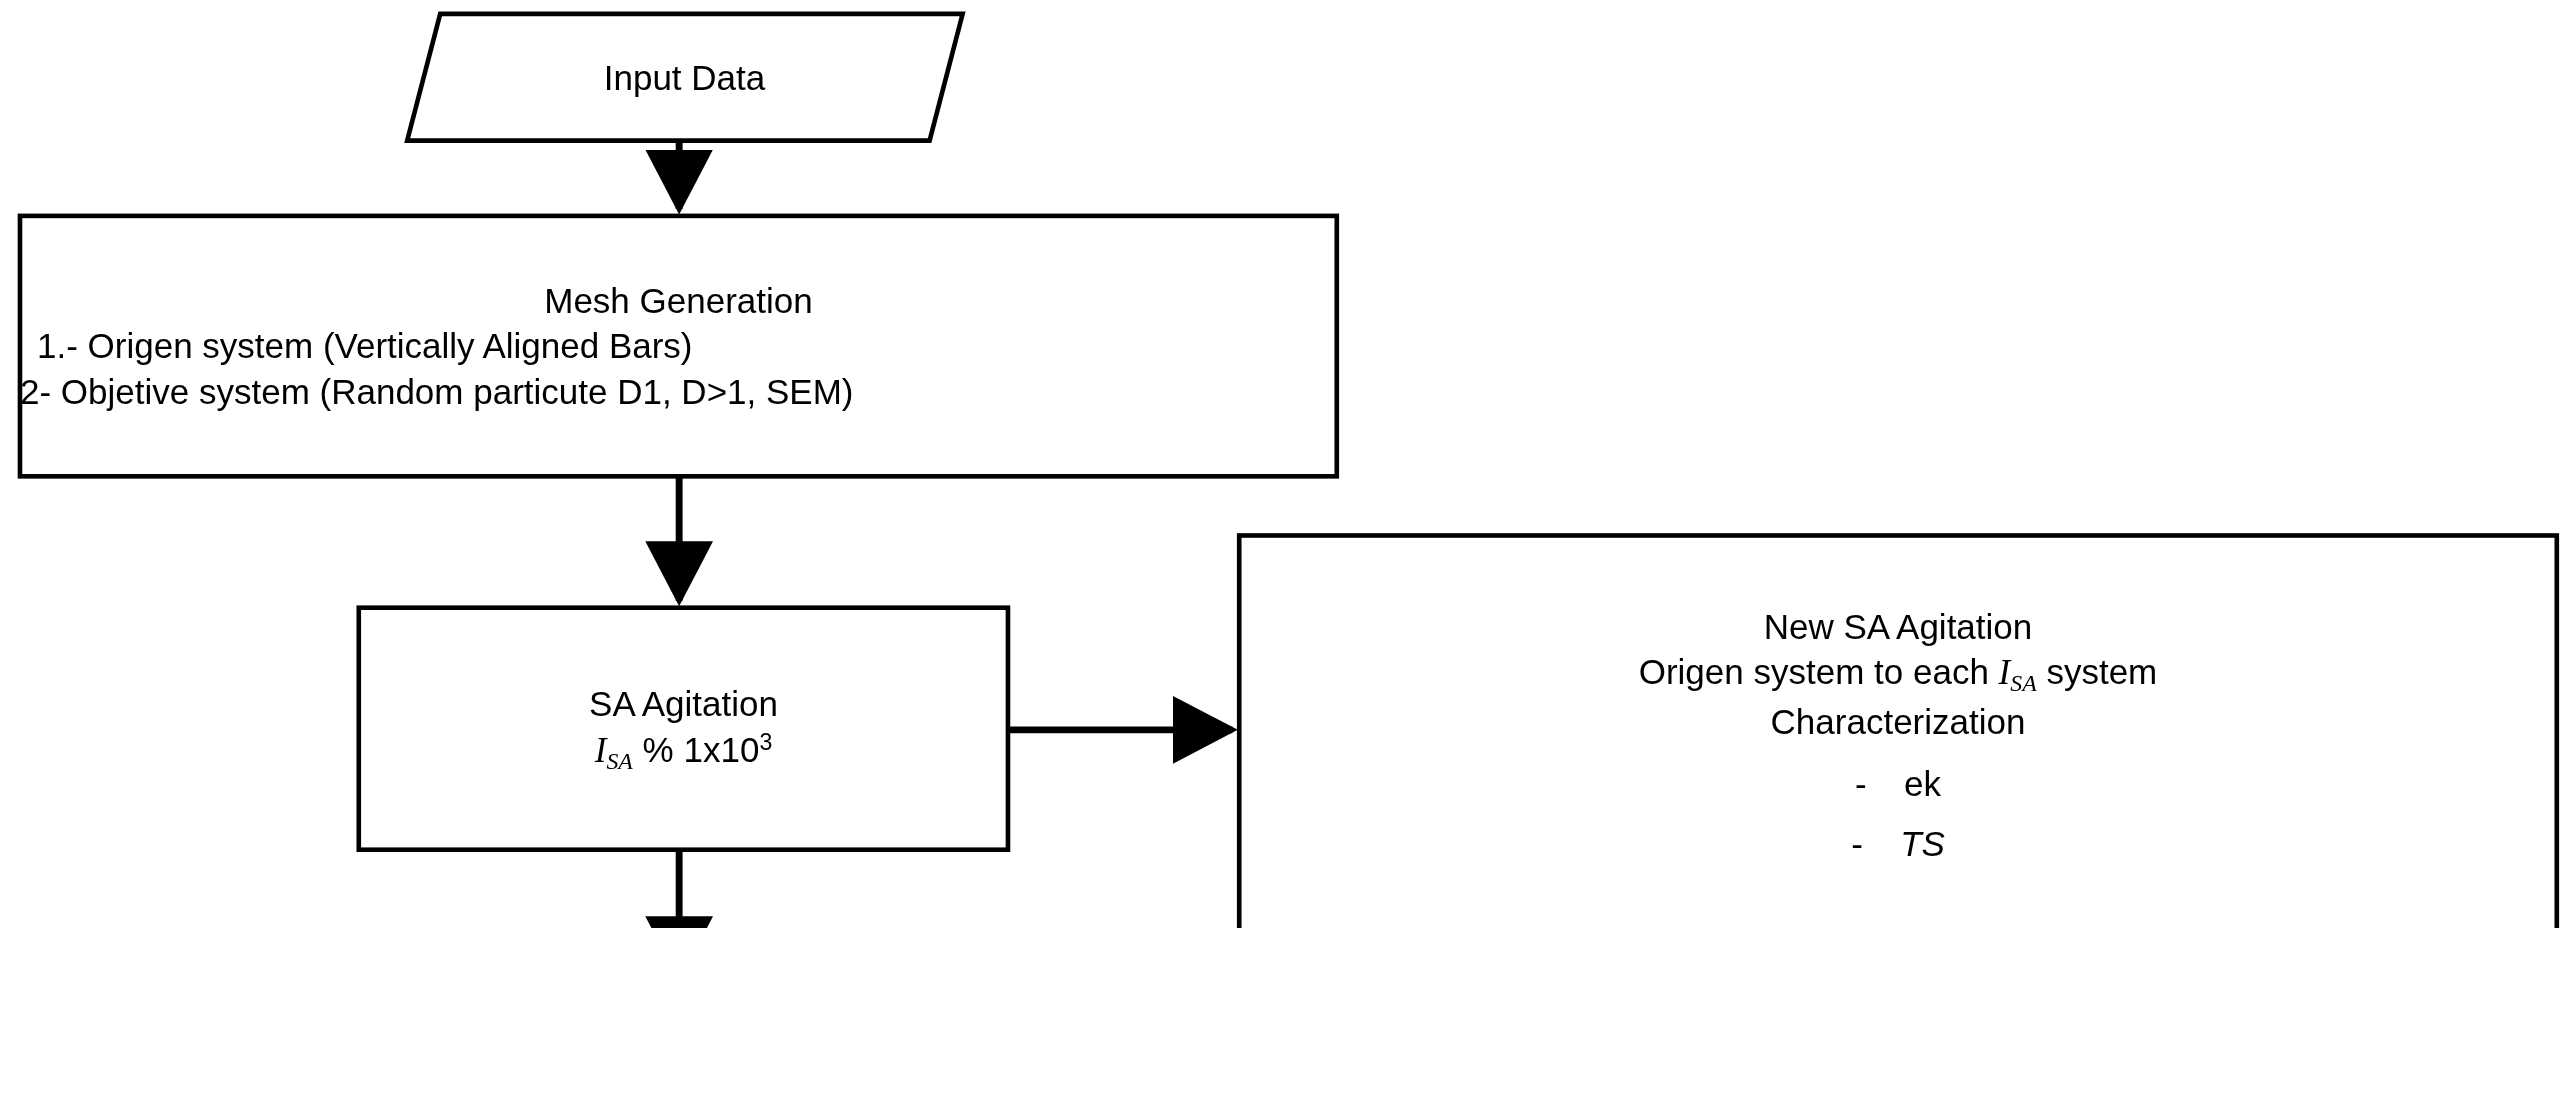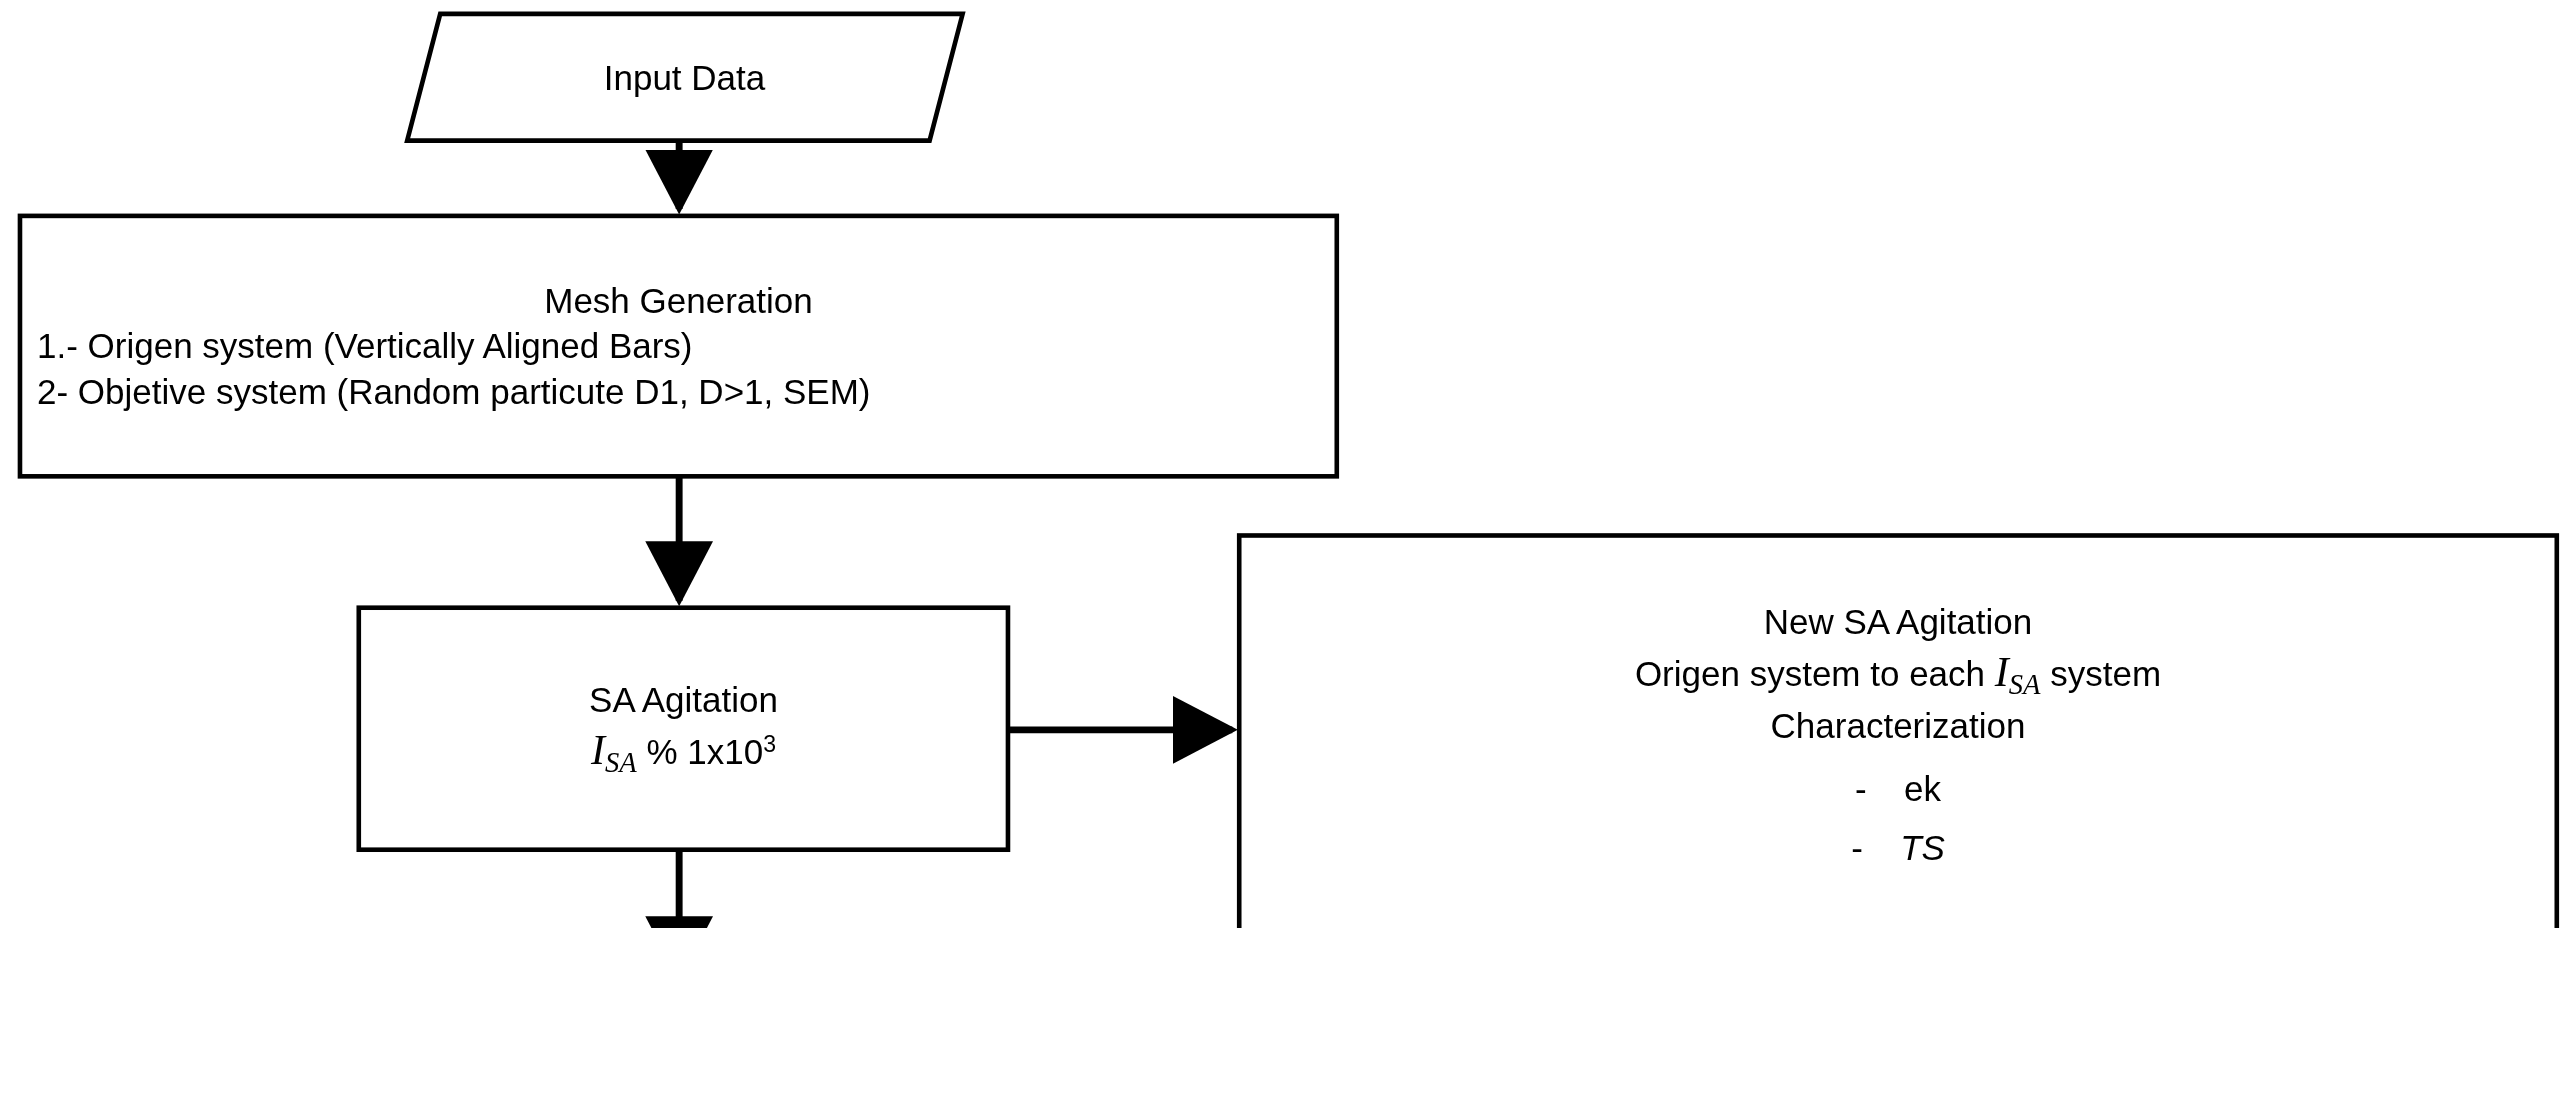--- a/index.html
+++ b/index.html
@@ -40,21 +40,21 @@
   .node-text .ln {
     display: block;
   }
   .left-lines {
     align-items: flex-start;
     text-align: center;
   }
   var.sym {
     font-family: "Liberation Serif", serif;
     font-style: italic;
-    font-size: 42px;
+    font-size: 35px;
   }
   var.sym sub {
     font-family: "Liberation Serif", serif;
     font-style: italic;
     font-size: 0.68em;
     vertical-align: -0.28em;
   }
   sup.exp {
     font-size: 0.66em;
     vertical-align: 0.52em;
@@ -103,21 +103,21 @@
     <line x1="884" y1="1106" x2="884" y2="1270" stroke="#000000" stroke-width="9" marker-end="url(#arrowhead)"></line>
   </svg>
 
   <div class="node-text" style="left:407px; top:14px; width:555px; height:127px;">
     <span class="ln">Input Data</span>
   </div>
 
   <div class="node-text" style="left:20px; top:216px; width:1317px; height:260px;">
     <span class="ln">Mesh Generation</span>
     <span class="ln left-lines" style="align-self:flex-start; margin-left:17px;">1.- Origen system (Vertically Aligned Bars)</span>
-    <span class="ln left-lines" style="align-self:flex-start; margin-left:17px;">2- Objetive system (Random particute D1, D&gt;1, SEM)</span>
+    <span class="ln left-lines" style="align-self:flex-start; ">2- Objetive system (Random particute D1, D&gt;1, SEM)</span>
   </div>
 
   <div class="node-text" style="left:359px; top:608px; width:649px; height:242px;align-items:center;">
     <span class="ln">SA Agitation</span>
     <span class="ln">
       <var class="sym"><span>I</span><sub>SA</sub></var>
       <span>%</span>
       <span>1x10</span><sup class="exp">3</sup>
     </span>
   </div>

